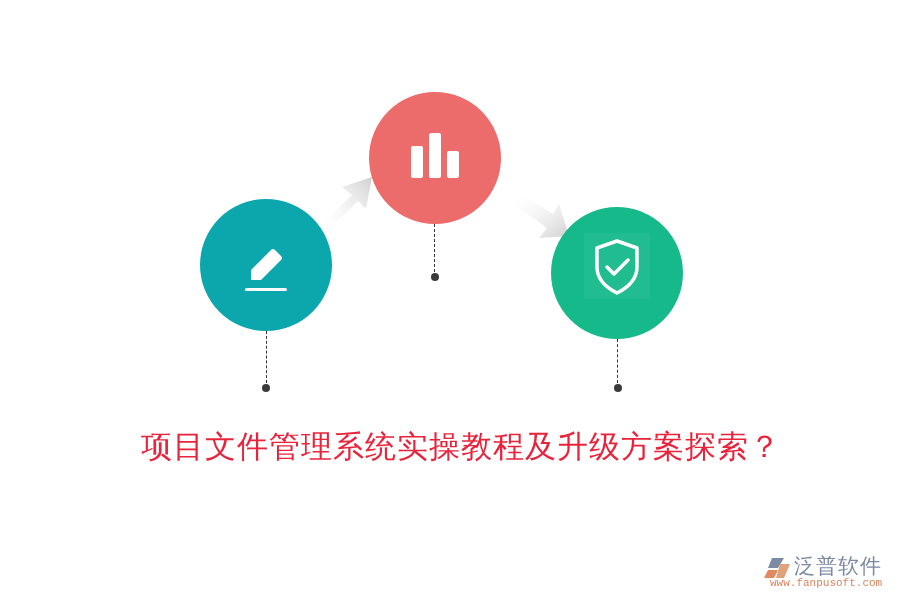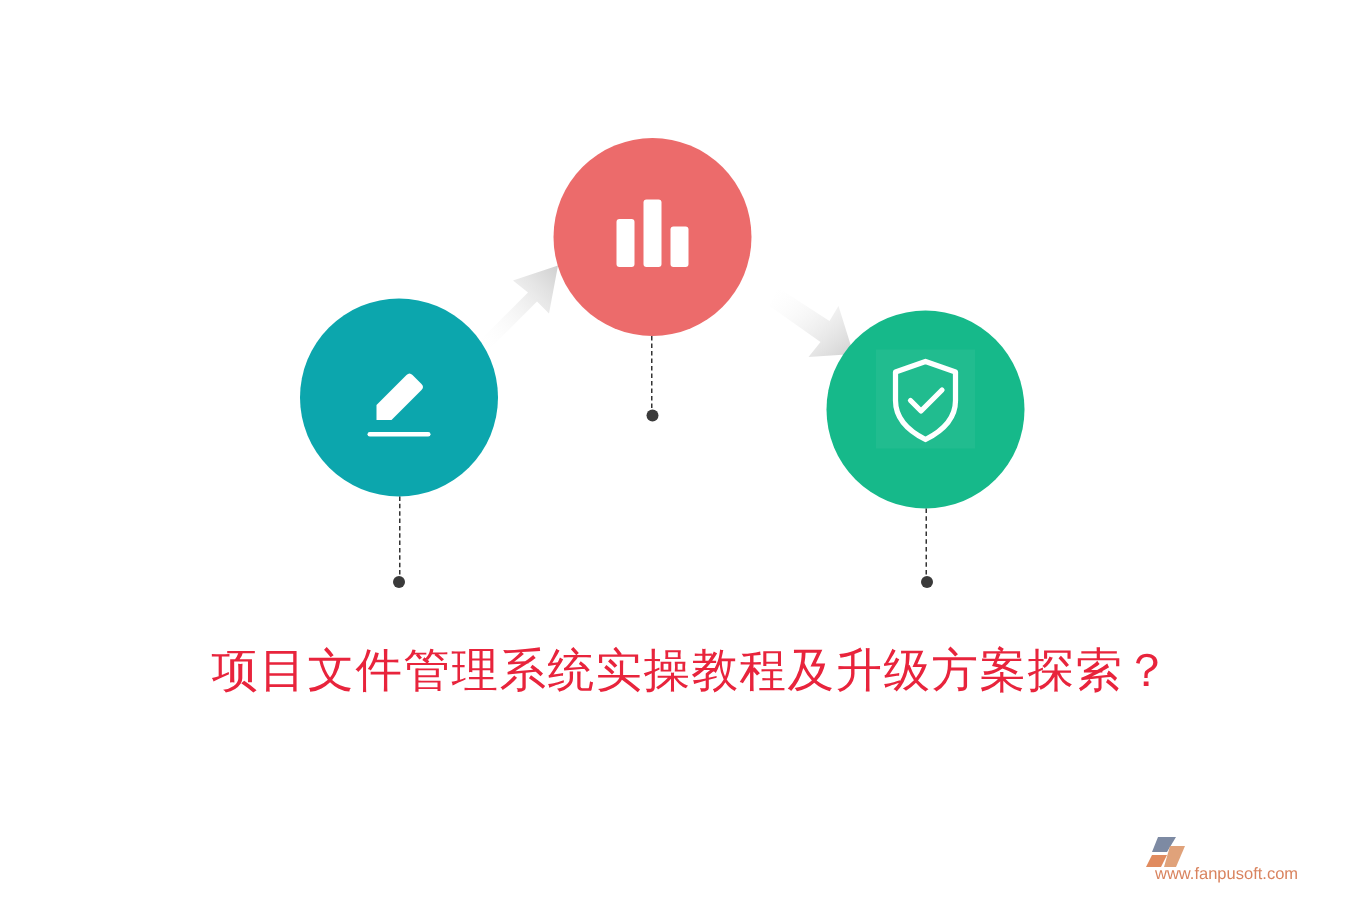--- a/index.html
+++ b/index.html
@@ -7,21 +7,21 @@
   .circle{position:absolute;border-radius:50%;display:flex;align-items:center;justify-content:center;}
   .c1{left:200px;top:199px;width:132px;height:132px;}
   .c2{left:369px;top:92px;width:132px;height:132px;}
   .c3{left:551px;top:207px;width:132px;height:132px;}
   .stem{position:absolute;width:0;border-left:1.5px dashed #333;}
   .dot{position:absolute;width:8px;height:8px;border-radius:50%;background:#3a3a3a;}
   .arrow{position:absolute;}
   .title{position:absolute;left:117px;top:426px;width:680px;font-family:"DejaVu Serif",serif;font-size:31px;color:#e8243c;letter-spacing:1px;white-space:nowrap;margin-left:24px;}
   .logo{position:absolute;left:762px;top:552px;width:130px;height:40px;}
   .logo-name{position:absolute;left:32px;top:0;font-family:"DejaVu Sans",sans-serif;font-size:21px;color:#7d8aa3;letter-spacing:1px;white-space:nowrap;}
-  .logo-url{position:absolute;left:8px;top:25px;font-family:Liberation Sans, sans-serif;font-size:11px;color:#d9835e;white-space:nowrap;}
+  .logo-url{position:absolute;left:8px;top:25px;font-family:Liberation Mono, monospace;font-size:11px;color:#d9835e;white-space:nowrap;}
   .logo-mark{position:absolute;left:2px;top:4px;}
 </style>
 </head>
 <body>
 
 <svg class="arrow" style="left:300px;top:165px;" width="80" height="70" viewBox="0 0 80 70">
   <defs>
     <linearGradient id="ga" x1="0" y1="1" x2="1" y2="0">
       <stop offset="0" stop-color="#ffffff" stop-opacity="0"></stop>
       <stop offset="1" stop-color="#cfcfcf"></stop>
@@ -69,14 +69,15 @@
 <div class="dot" style="left:614px;top:384px;"></div>
 
 <div class="title">项目文件管理系统实操教程及升级方案探索？</div>
 
 <div class="logo">
   <svg class="logo-mark" width="28" height="24" viewBox="0 0 28 24">
     <polygon points="8,2 20,2 14,12 4,12" fill="#7d8aa3"></polygon>
     <polygon points="4,14 14,14 10,22 0,22" fill="#e08b5f"></polygon>
     <polygon points="16,8 26,8 20,22 12,22" fill="#e0a27a"></polygon>
   </svg>
+  <div class="logo-name">泛普软件</div>
   <div class="logo-url">www.fanpusoft.com</div>
 </div>
 
 </body></html>

